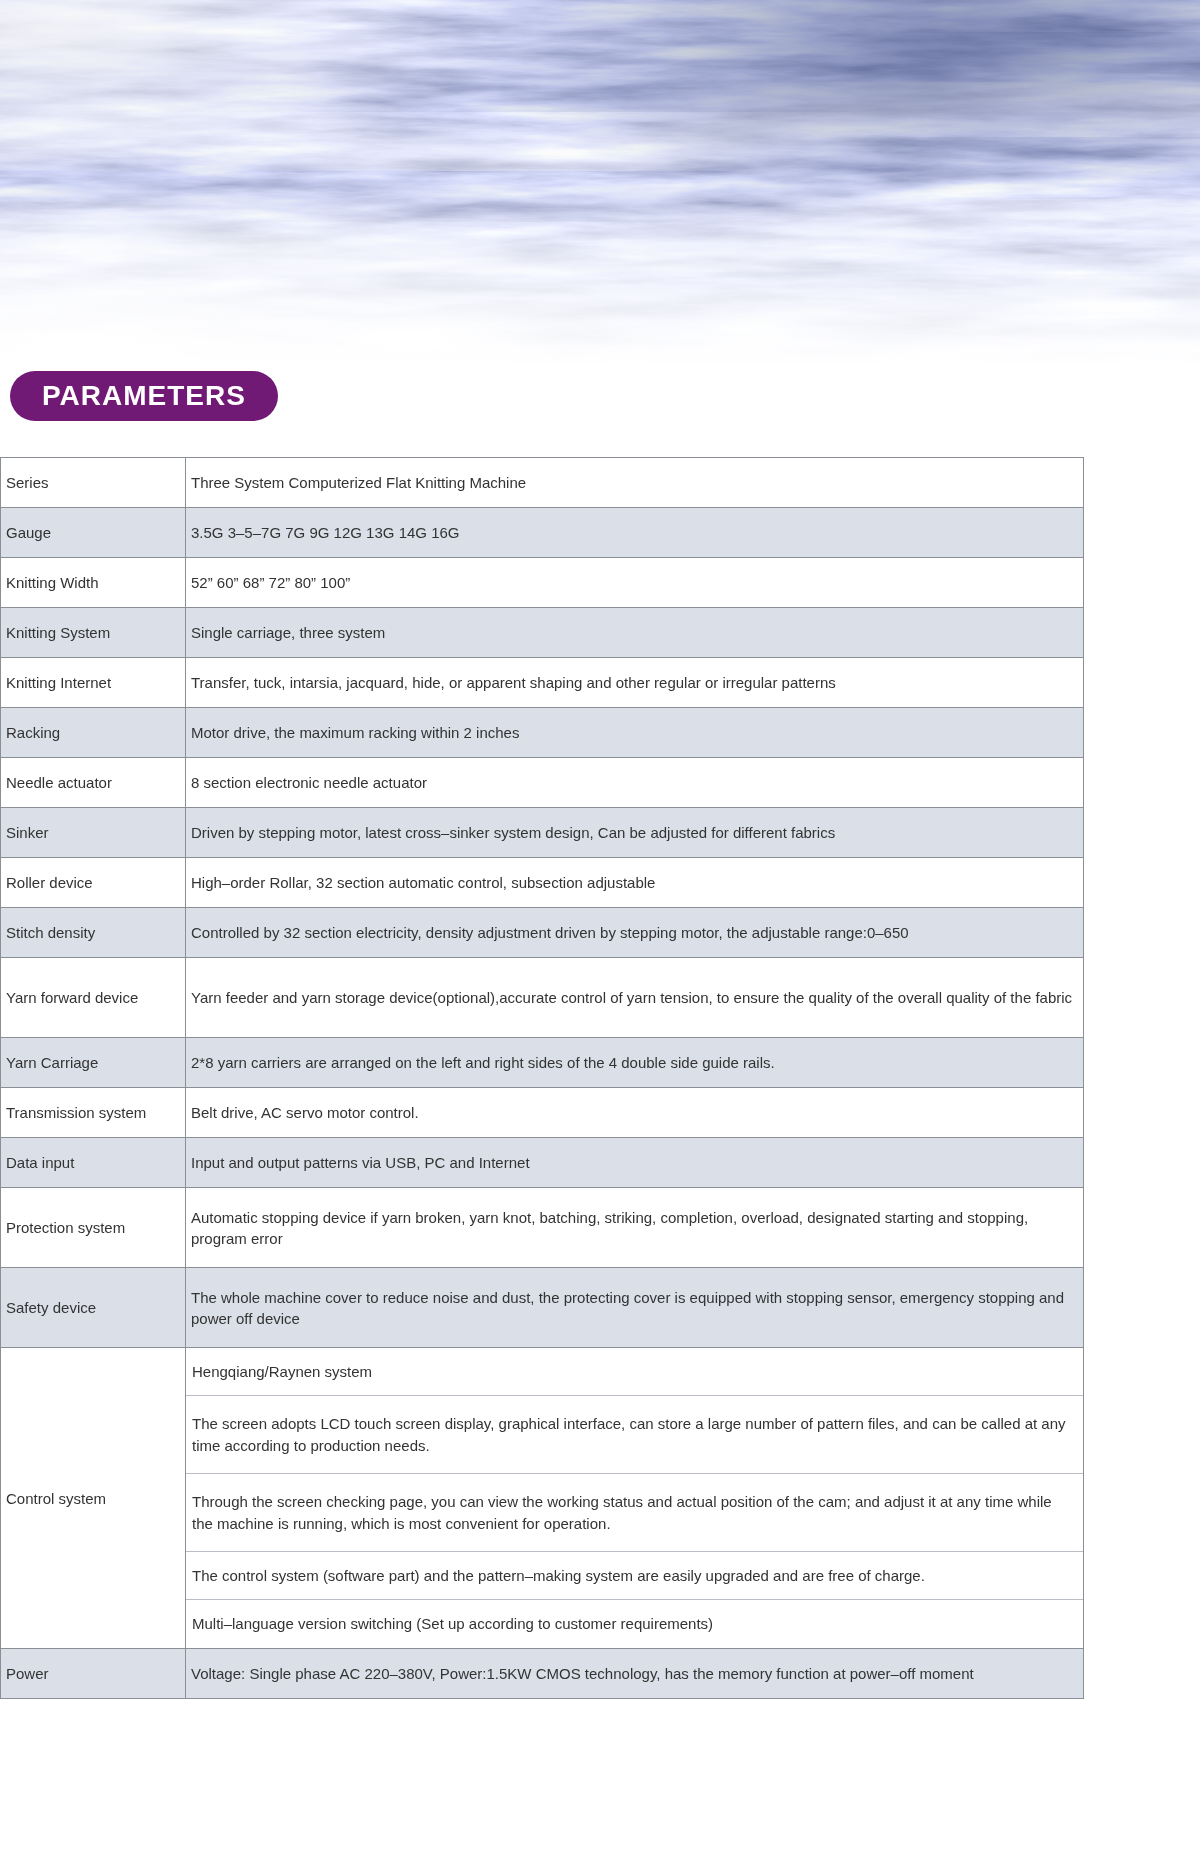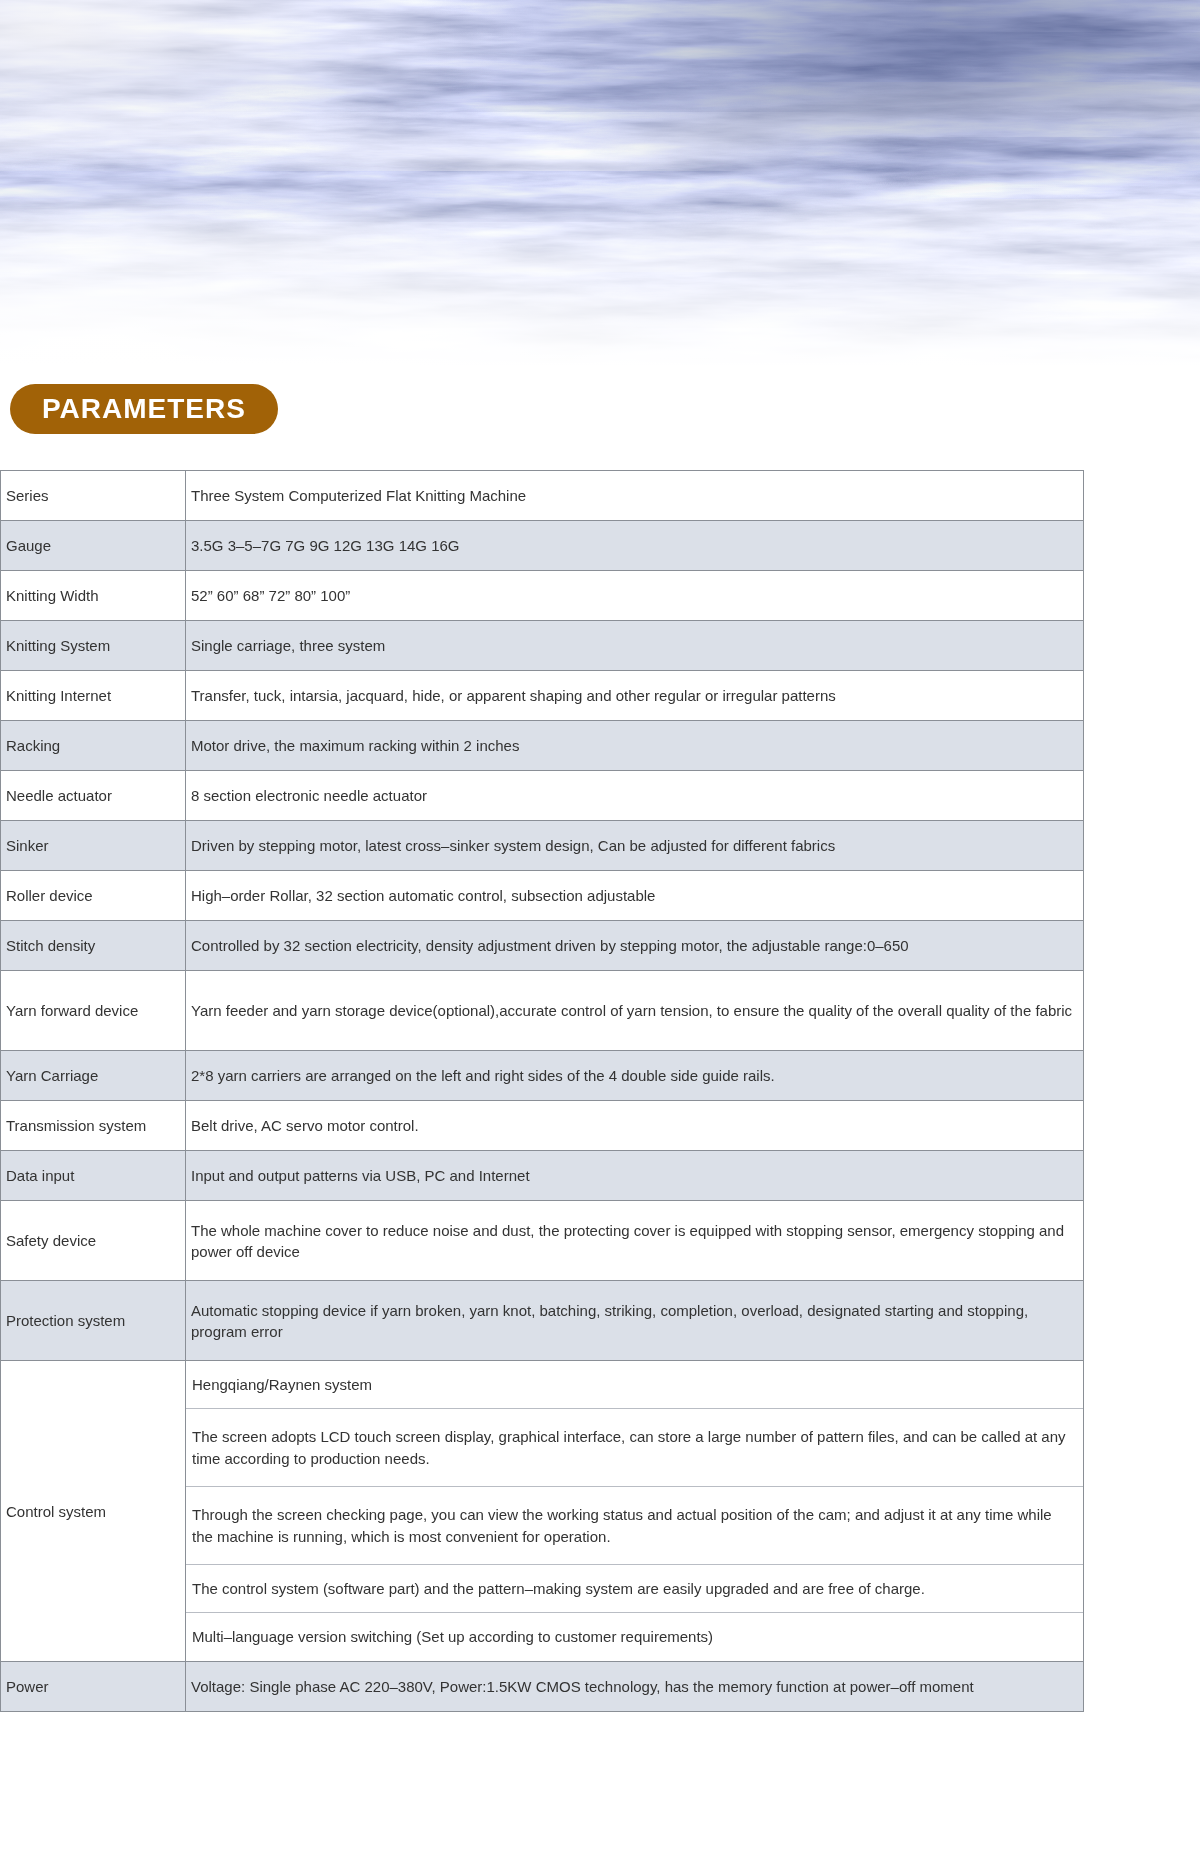--- a/index.html
+++ b/index.html
@@ -6,22 +6,22 @@
   body{width:1200px;font-family:"Liberation Sans","DejaVu Sans",sans-serif;color:#2e2e2e;}
   .page{width:1200px;position:relative;}
 
   
   .hero{width:1200px;height:366px;overflow:hidden;position:relative;background:#fff;}
   .hero svg{display:block;}
 
   
   .pill{
     display:inline-block;
-    margin:18px 0 0 10px;
-    background:#a16207;
+    margin:5px 0 0 10px;
+    background:#701a75;
     color:#ffffff;
     font-size:28px;
     font-weight:bold;
     letter-spacing:1px;
     line-height:50px;
     height:50px;
     padding:0 32px;
     border-radius:26px;
   }
 
@@ -169,26 +169,26 @@
       </tr>
       <tr class="h1">
         <td>Transmission system</td>
         <td class="value-cell">Belt drive, AC servo motor control.</td>
       </tr>
       <tr class="h1">
         <td>Data input</td>
         <td class="value-cell">Input and output patterns via USB, PC and Internet</td>
       </tr>
       <tr class="h2">
+        <td>Protection system</td>
+        <td class="value-cell">Automatic stopping device if yarn broken, yarn knot, batching, striking, completion, overload, designated starting and stopping, program error</td>
+      </tr>
+      <tr class="h2">
         <td>Safety device</td>
         <td class="value-cell">The whole machine cover to reduce noise and dust, the protecting cover is equipped with stopping sensor, emergency stopping and power off device</td>
-      </tr>
-      <tr class="h2">
-        <td>Protection system</td>
-        <td class="value-cell">Automatic stopping device if yarn broken, yarn knot, batching, striking, completion, overload, designated starting and stopping, program error</td>
       </tr>
       <tr>
         <td>Control system</td>
         <td class="subwrap">
           <div class="subrow sub-s">Hengqiang/Raynen system</div>
           <div class="subrow sub-d">The screen adopts LCD touch screen display, graphical interface, can store a large number of pattern files, and can be called at any time according to production needs.</div>
           <div class="subrow sub-d">Through the screen checking page, you can view the working status and actual position of the cam; and adjust it at any time while the machine is running, which is most convenient for operation.</div>
           <div class="subrow sub-s">The control system (software part) and the pattern–making system are easily upgraded and are free of charge.</div>
           <div class="subrow sub-s">Multi–language version switching (Set up according to customer requirements)</div>
         </td>

